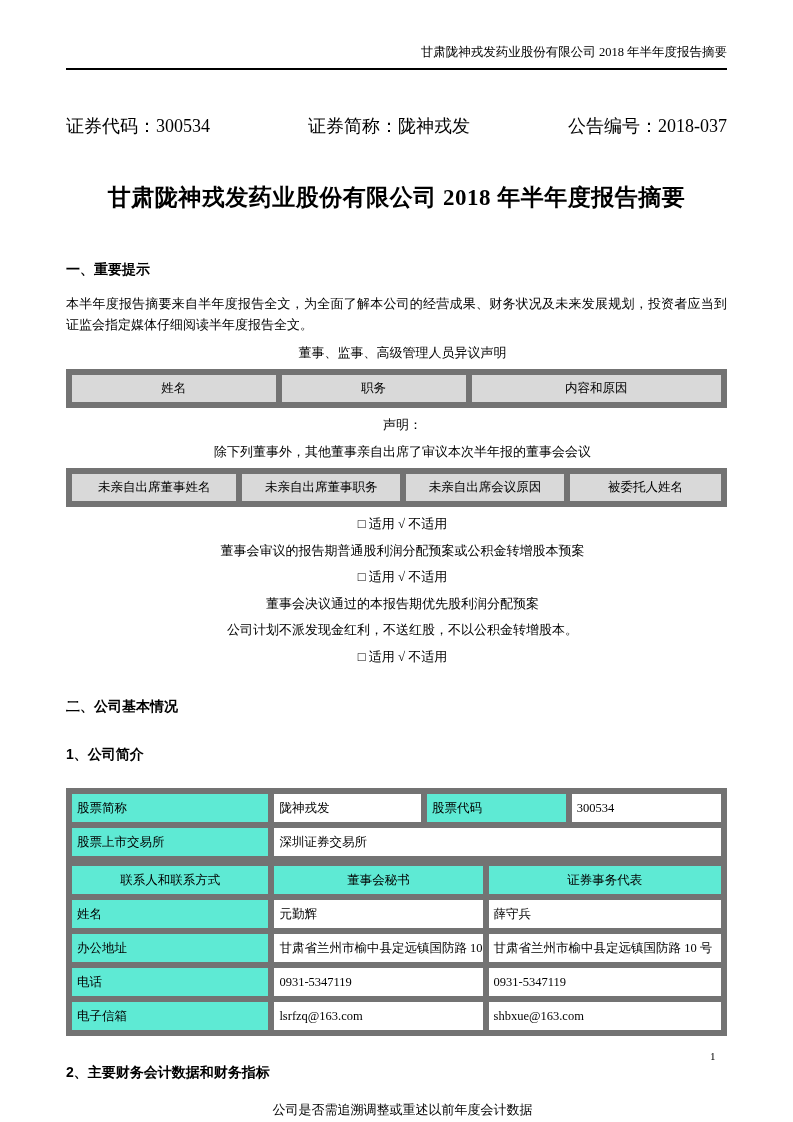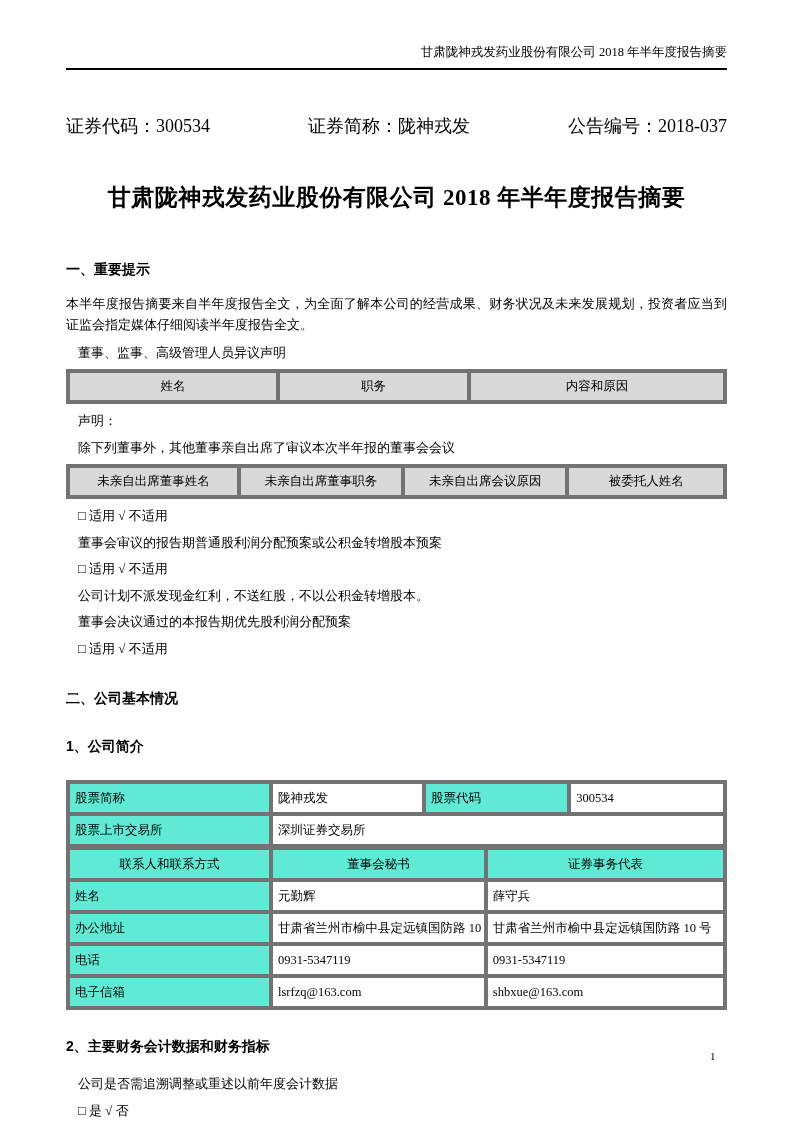--- a/index.html
+++ b/index.html
@@ -47,31 +47,31 @@
     margin: 30px 0 0 0;
     font-size: 14px;
     font-weight: bold;
     font-family: "Liberation Sans", "DejaVu Sans", sans-serif;
   }
   .para {
     margin: 15px 0 0 0;
     line-height: 1.6;
     text-align: justify;
   }
-  .line { margin: 7px 0 0 12px; line-height: 1.5; }
+  .line { margin: 7px 0 0 12px; line-height: 1.5; text-align: center; }
 
   table {
     border-collapse: collapse;
     width: 100%;
     border: 2px solid #000;
     font-size: 12.5px;
     table-layout: fixed;
   }
   td, th {
-    border: 4px solid #737373;
+    border: 6px solid #737373;
     padding: 2px 5px;
     font-weight: normal;
     vertical-align: middle;
   }
   th { background: #d9d9d9; text-align: center; height: 23px; white-space: nowrap; overflow: hidden; }
   .shade { background: #5eead4; }
   .t-m { margin-top: 7px; }
   .profile-table td { height: 24px; }
   .profile-table { font-size: 12.5px; }
   .nowrap { white-space: nowrap; overflow: hidden; }
@@ -137,22 +137,22 @@
         <th>未亲自出席董事职务</th>
         <th>未亲自出席会议原因</th>
         <th>被委托人姓名</th>
       </tr>
     </tbody>
       </table>
 
     <p class="line">□ 适用 √ 不适用</p>
     <p class="line">董事会审议的报告期普通股利润分配预案或公积金转增股本预案</p>
     <p class="line">□ 适用 √ 不适用</p>
+    <p class="line">董事会决议通过的本报告期优先股利润分配预案</p>
     <p class="line">公司计划不派发现金红利，不送红股，不以公积金转增股本。</p>
-    <p class="line">董事会决议通过的本报告期优先股利润分配预案</p>
     <p class="line">□ 适用 √ 不适用</p>
 
     <h2 class="sec-heading h2b">二、公司基本情况</h2>
 
     <h3 class="sub-heading">1、公司简介</h3>
 
     <table class="profile-table" style="margin-top:24px;">
       <colgroup>
           <col style="width:30.9%">
           <col style="width:23.3%">

